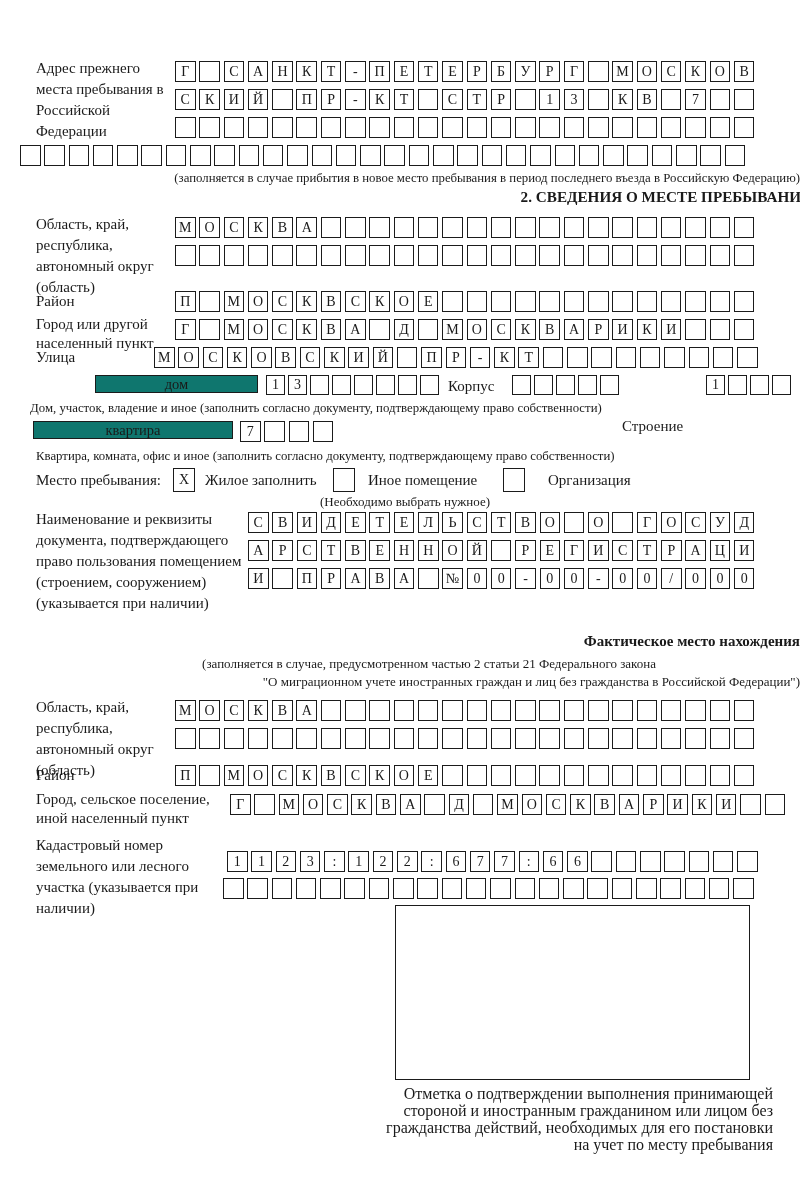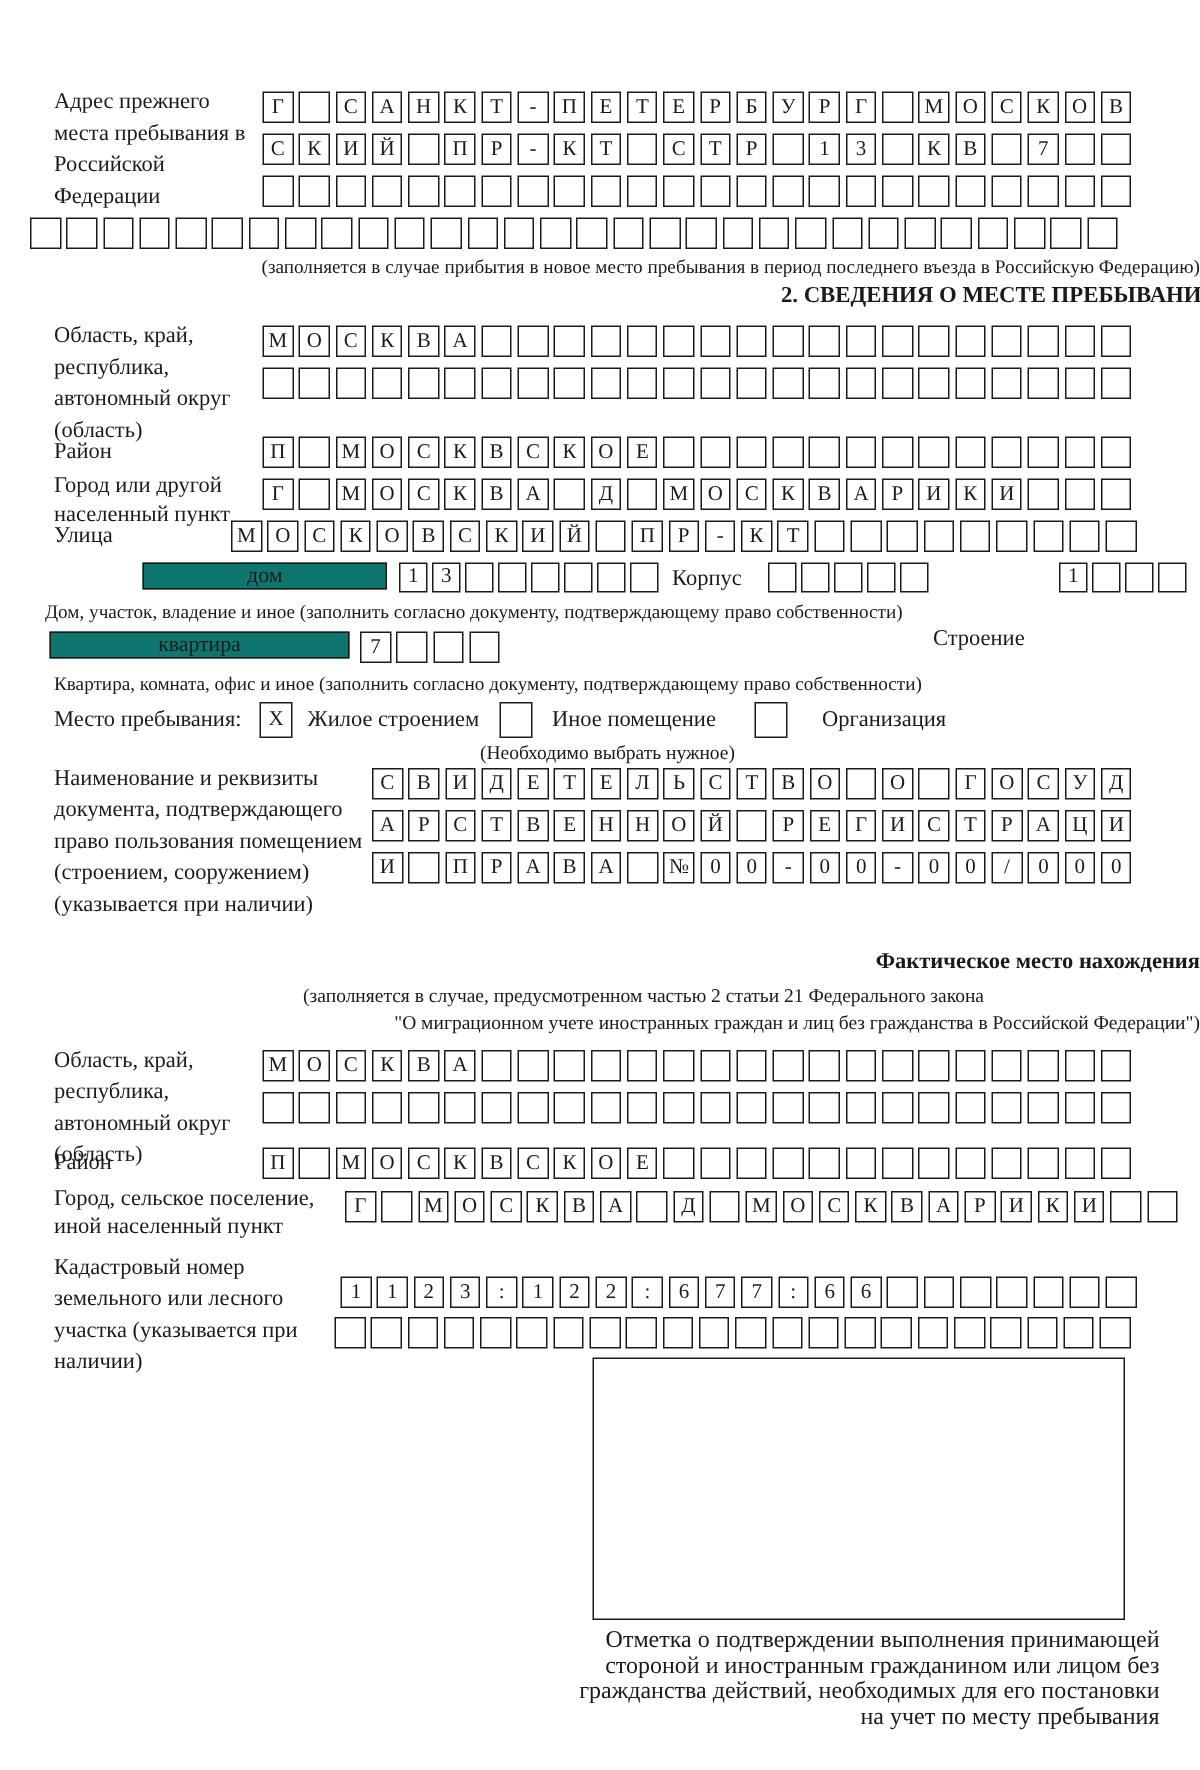--- a/index.html
+++ b/index.html
@@ -322,21 +322,21 @@
   <div class="boxrow" style="left:240px;top:421px;">
       <span class="cell">7</span>
       <span class="cell"></span>
       <span class="cell"></span>
       <span class="cell"></span>
     </div>
   <div class="abs cap" style="left:36px;top:448px;width:760px;">Квартира, комната, офис и иное (заполнить согласно документу, подтверждающему право собственности)</div>
 
   <div class="abs lbl" style="left:36px;top:470px;">Место пребывания:</div>
   <div class="checkbox" style="left:173px;top:468px;">X</div>
-  <div class="abs lbl" style="left:205px;top:470px;">Жилое строением</div>
+  <div class="abs lbl" style="left:205px;top:470px;">Жилое заполнить</div>
   <div class="checkbox" style="left:333px;top:468px;"></div>
   <div class="abs lbl" style="left:368px;top:470px;">Иное помещение</div>
   <div class="checkbox" style="left:503px;top:468px;"></div>
   <div class="abs lbl" style="left:548px;top:470px;">Организация</div>
   <div class="abs lbl" style="left:36px;top:509px;width:215px;">Наименование и реквизиты документа, подтверждающего право пользования помещением (строением, сооружением) (указывается при наличии)</div>
 
   <div class="abs cap center" style="left:180px;top:494px;width:310px;font-size:13px;">(Необходимо выбрать нужное)</div>
   <div class="boxrow" style="left:248px;top:512px;">
       <span class="cell">С</span>
       <span class="cell">В</span>

